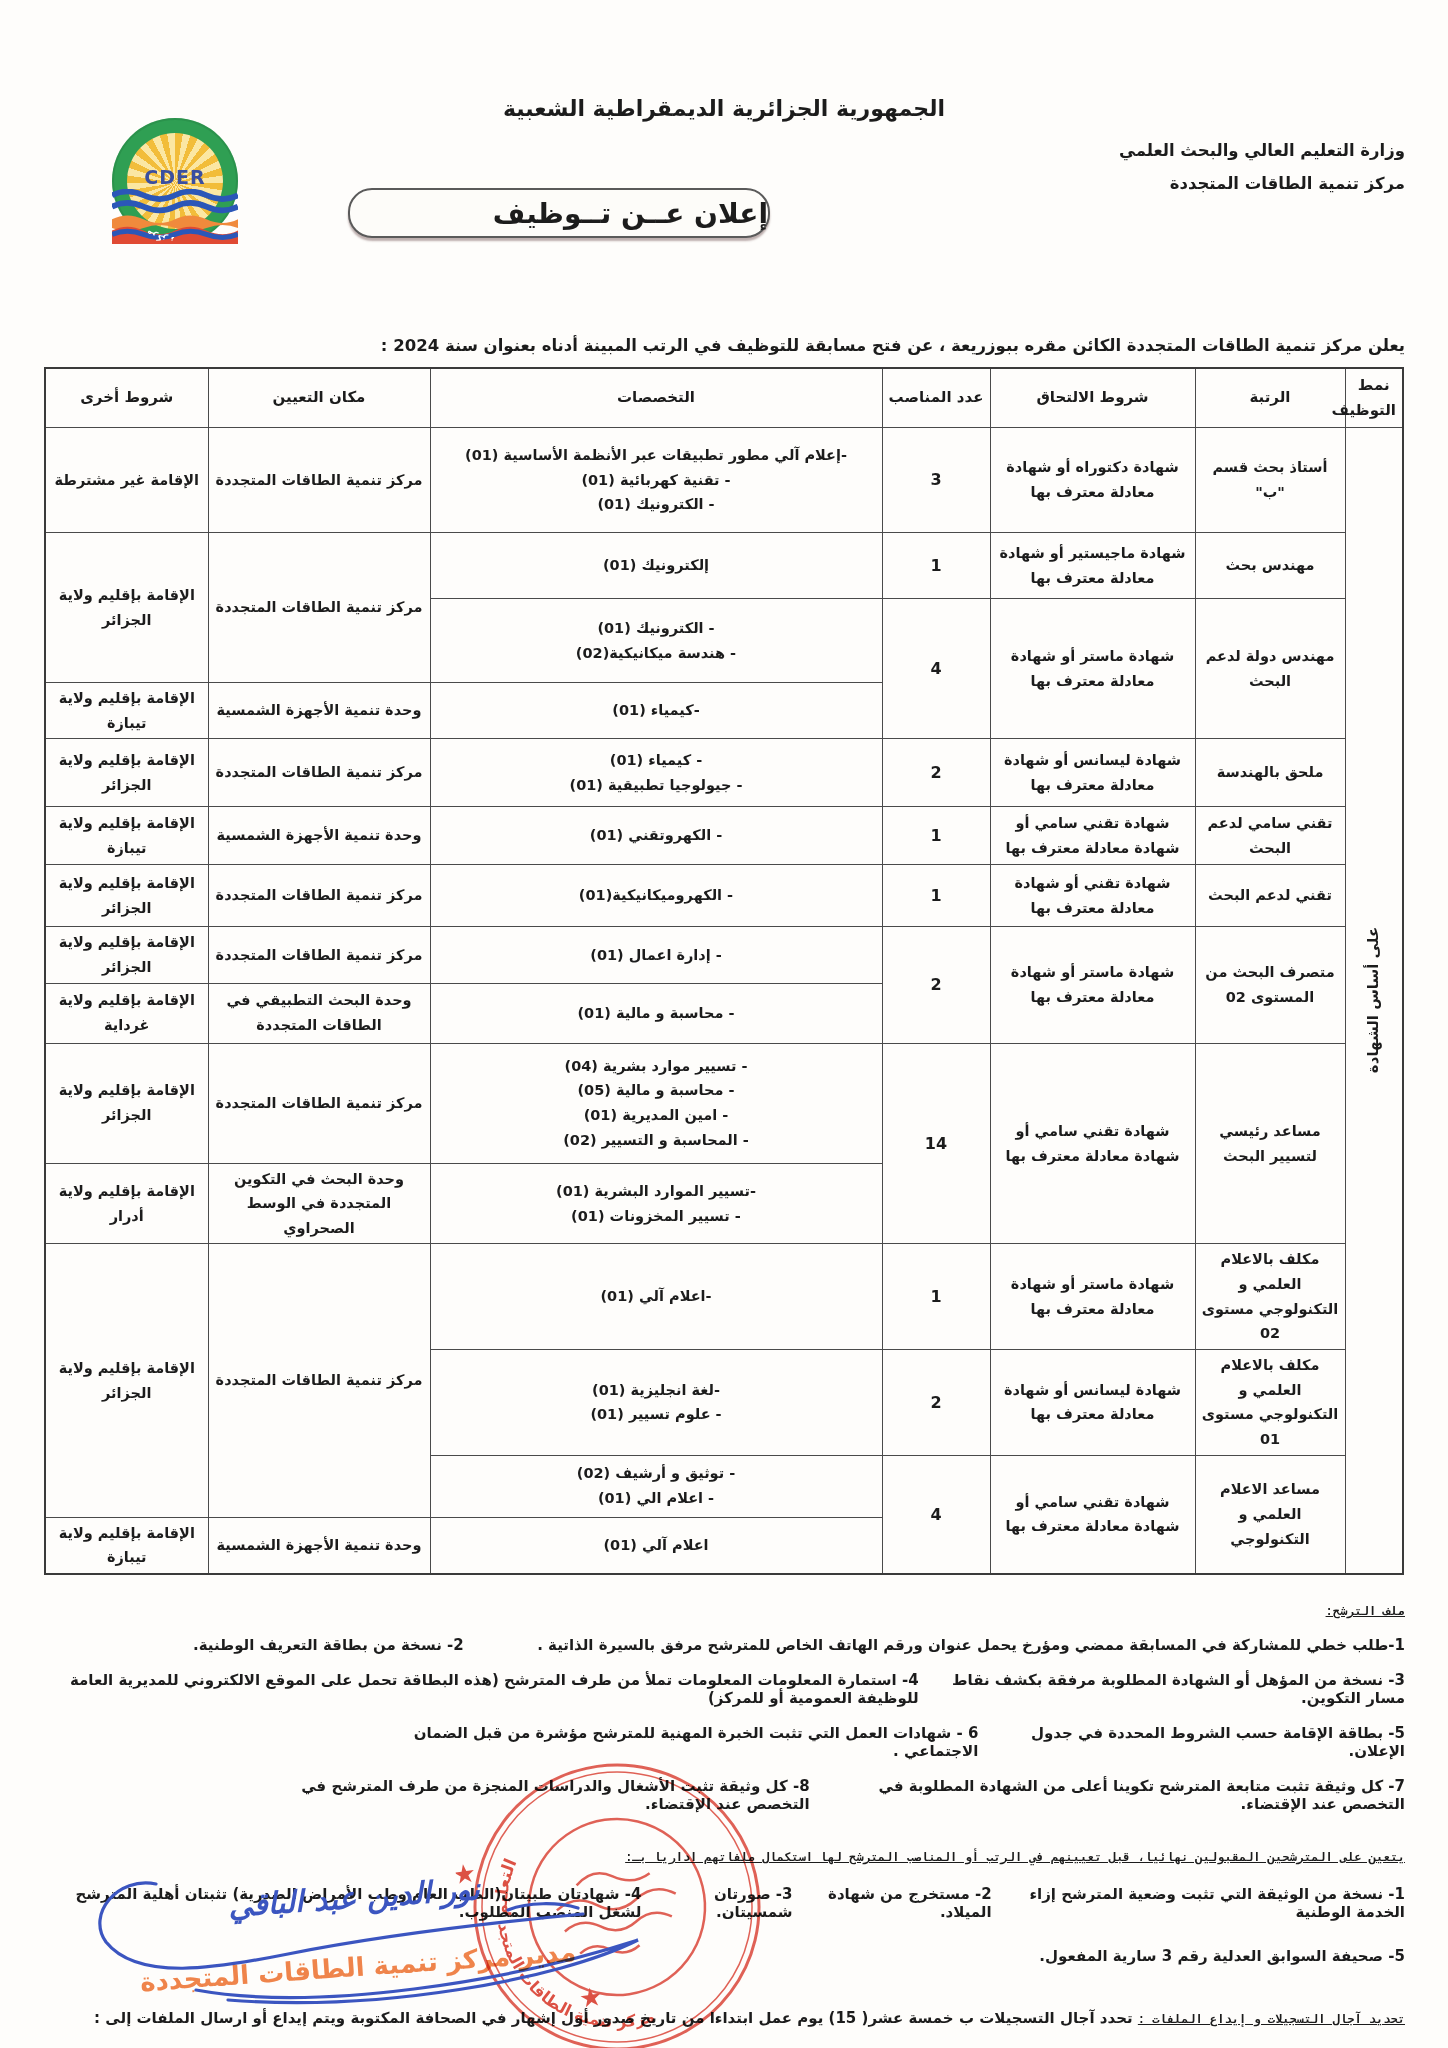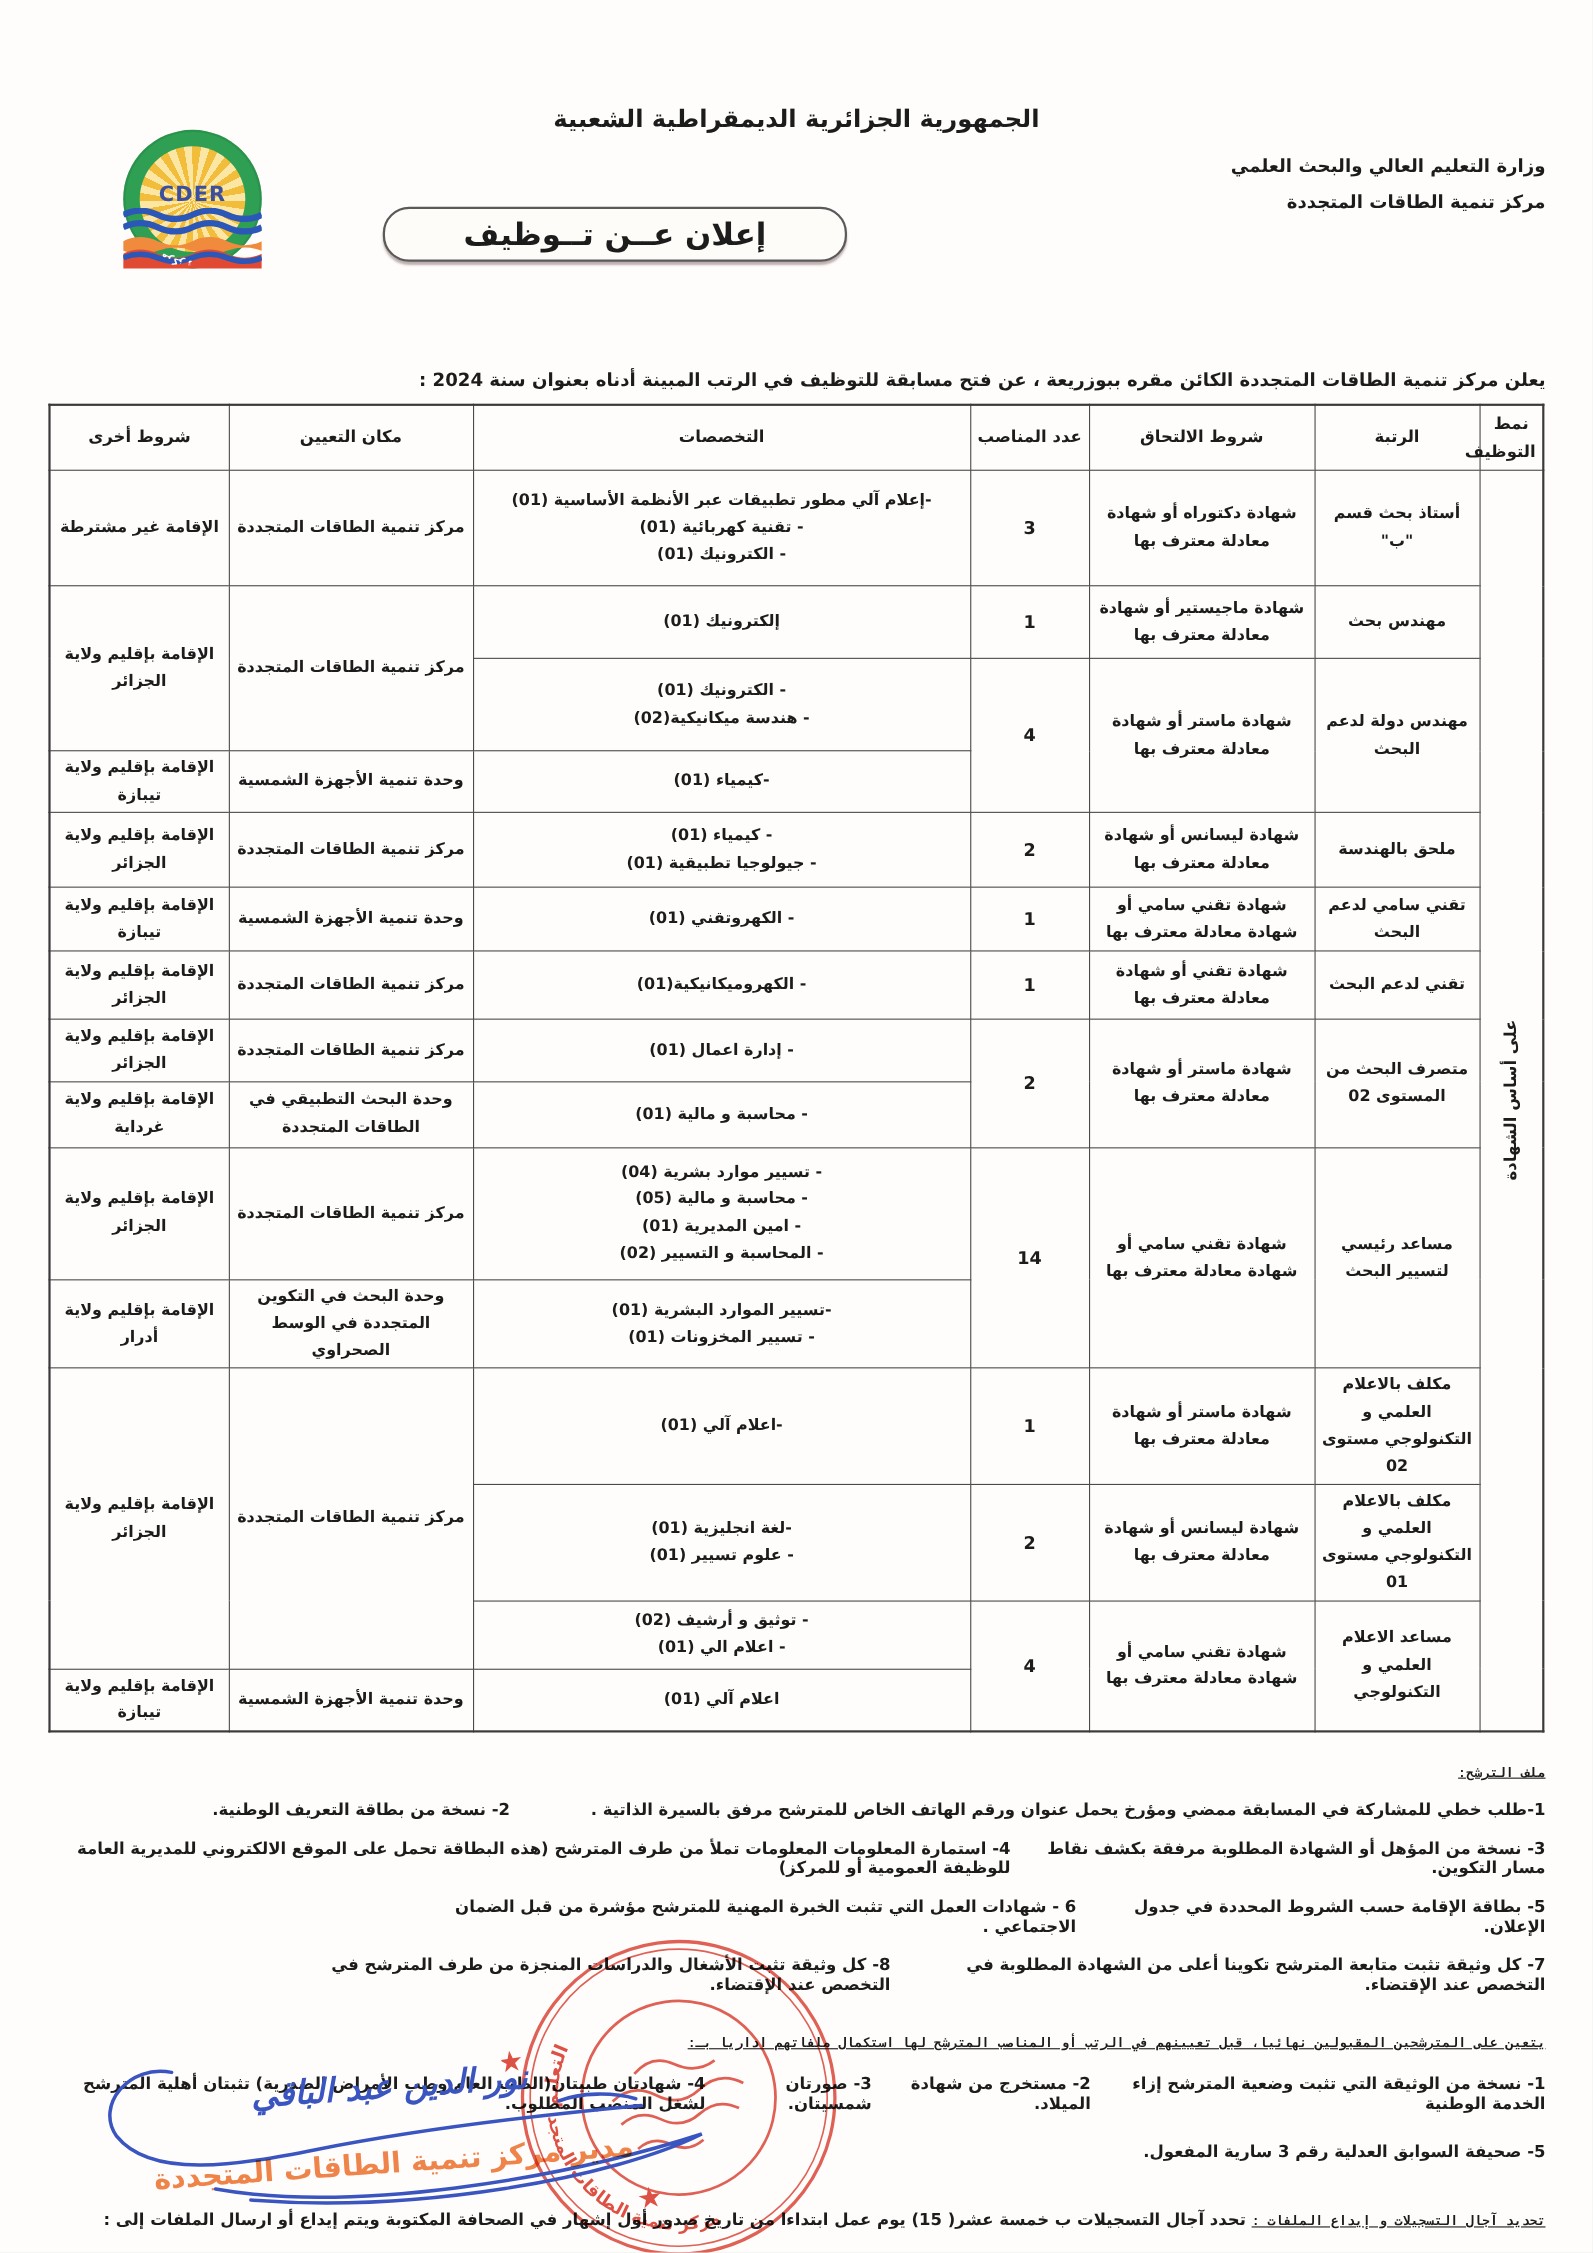--- a/index.html
+++ b/index.html
@@ -4,21 +4,21 @@
 <style>
   html,body{margin:0;padding:0;background:#e8e8e8;}
   .page{position:relative;width:1448px;height:2048px;margin:0 auto;background:#fefdfb;
         font-family:"DejaVu Sans",sans-serif;direction:rtl;color:#1c1c1c;overflow:hidden;}
   
   .country-title{position:absolute;top:96px;left:0;width:100%;text-align:center;
                  font-size:22px;font-weight:700;letter-spacing:.5px;}
   .ministry{position:absolute;top:134px;right:43px;width:560px;
             font-size:16.5px;font-weight:700;line-height:2.0;}
   .announce-box{position:absolute;top:188px;left:348px;width:418px;height:46px;
-                border:2px solid #5a5a5a;border-radius:24px;display:flex;align-items:center;justify-content:center;
+                border:2px solid #5a5a5a;border-radius:24px;display:flex;align-items:center;justify-content:flex-start;
                 font-size:28px;font-weight:700;letter-spacing:1px;
                 box-shadow:0 3px 2px rgba(110,80,80,.45);background:#fdfcf9;}
   
   .logo{position:absolute;top:118px;left:112px;width:126px;height:126px;border-radius:50%;
         background:#2f9f53;box-shadow:inset 0 0 0 2px #27814472;}
   .logo .inner{position:absolute;inset:15px;border-radius:50%;overflow:hidden;
         background:repeating-conic-gradient(from 0deg at 50% 52%,#f2bd3a 0deg 9deg,#fbe7a3 9deg 18deg);}
   .logo .cder{position:absolute;top:38%;width:100%;text-align:center;color:#3a4fa0;
         font-weight:700;font-size:19px;letter-spacing:1px;z-index:2;}
   .logo svg.waves{position:absolute;left:0;right:0;bottom:0;height:44%;width:100%;z-index:1;}

